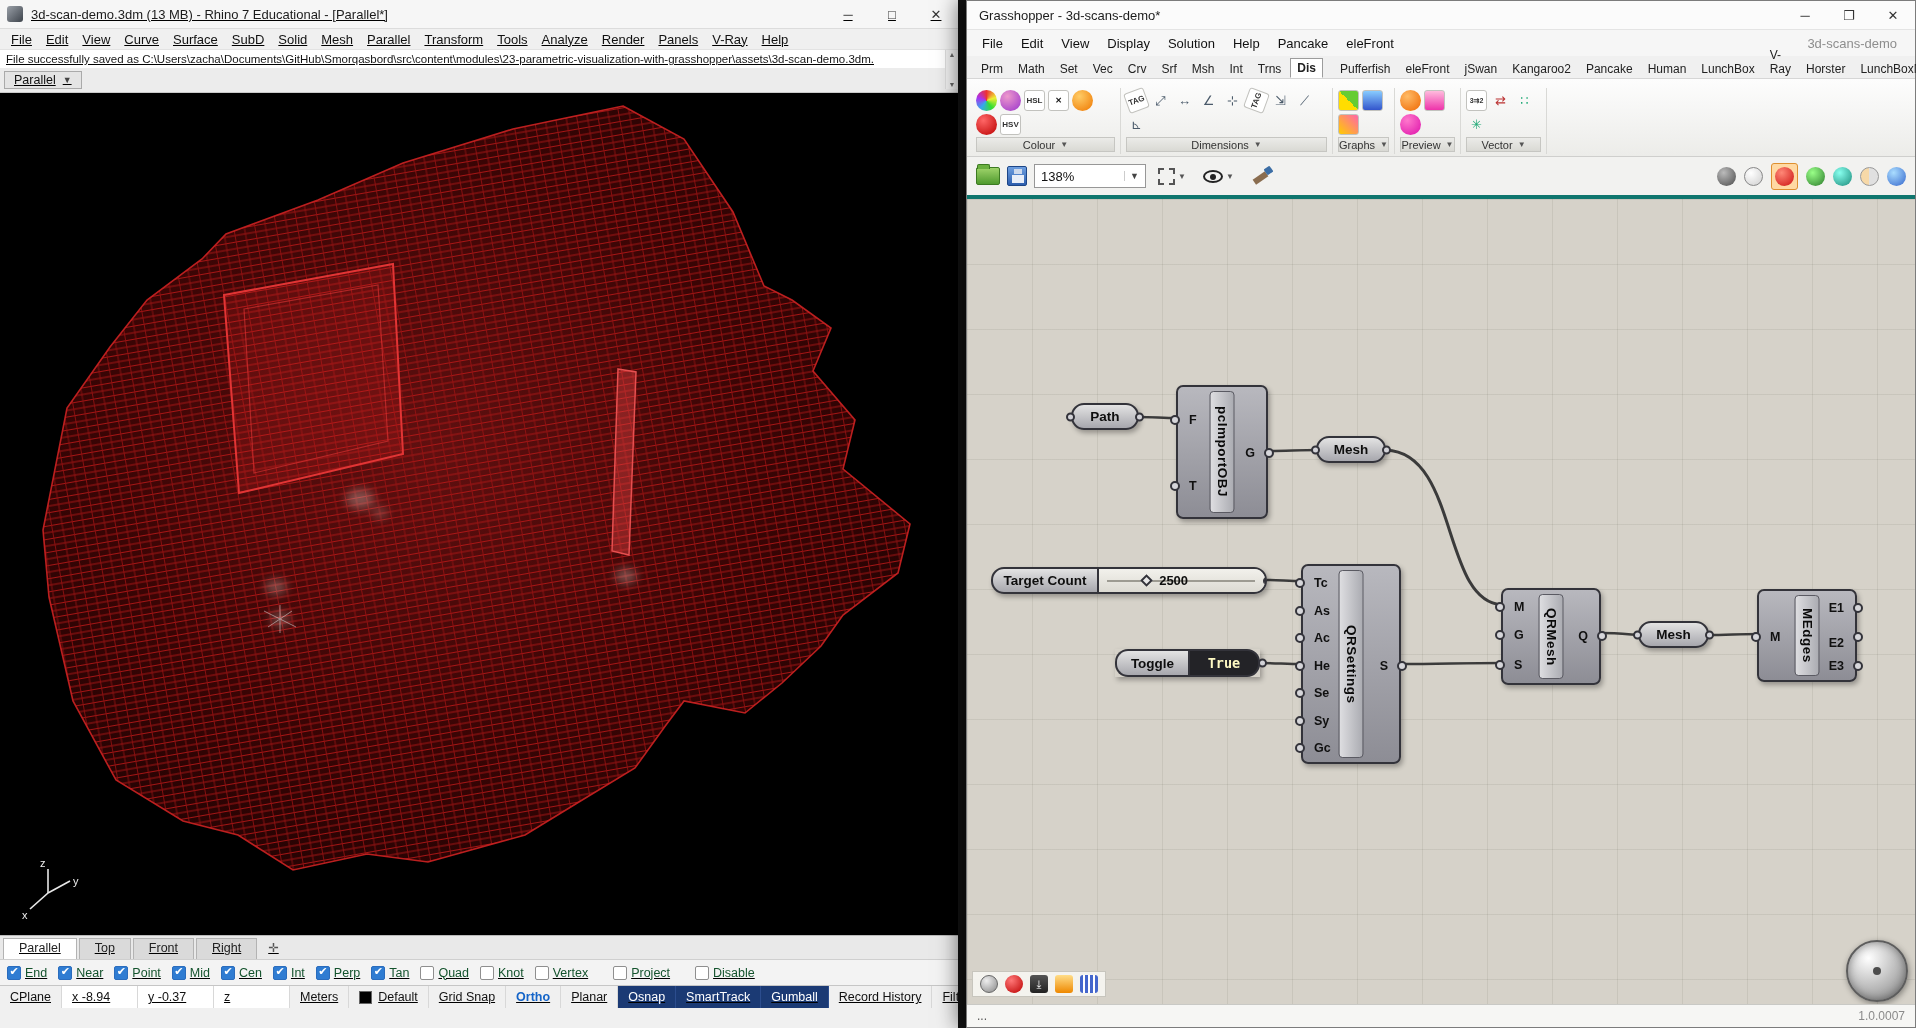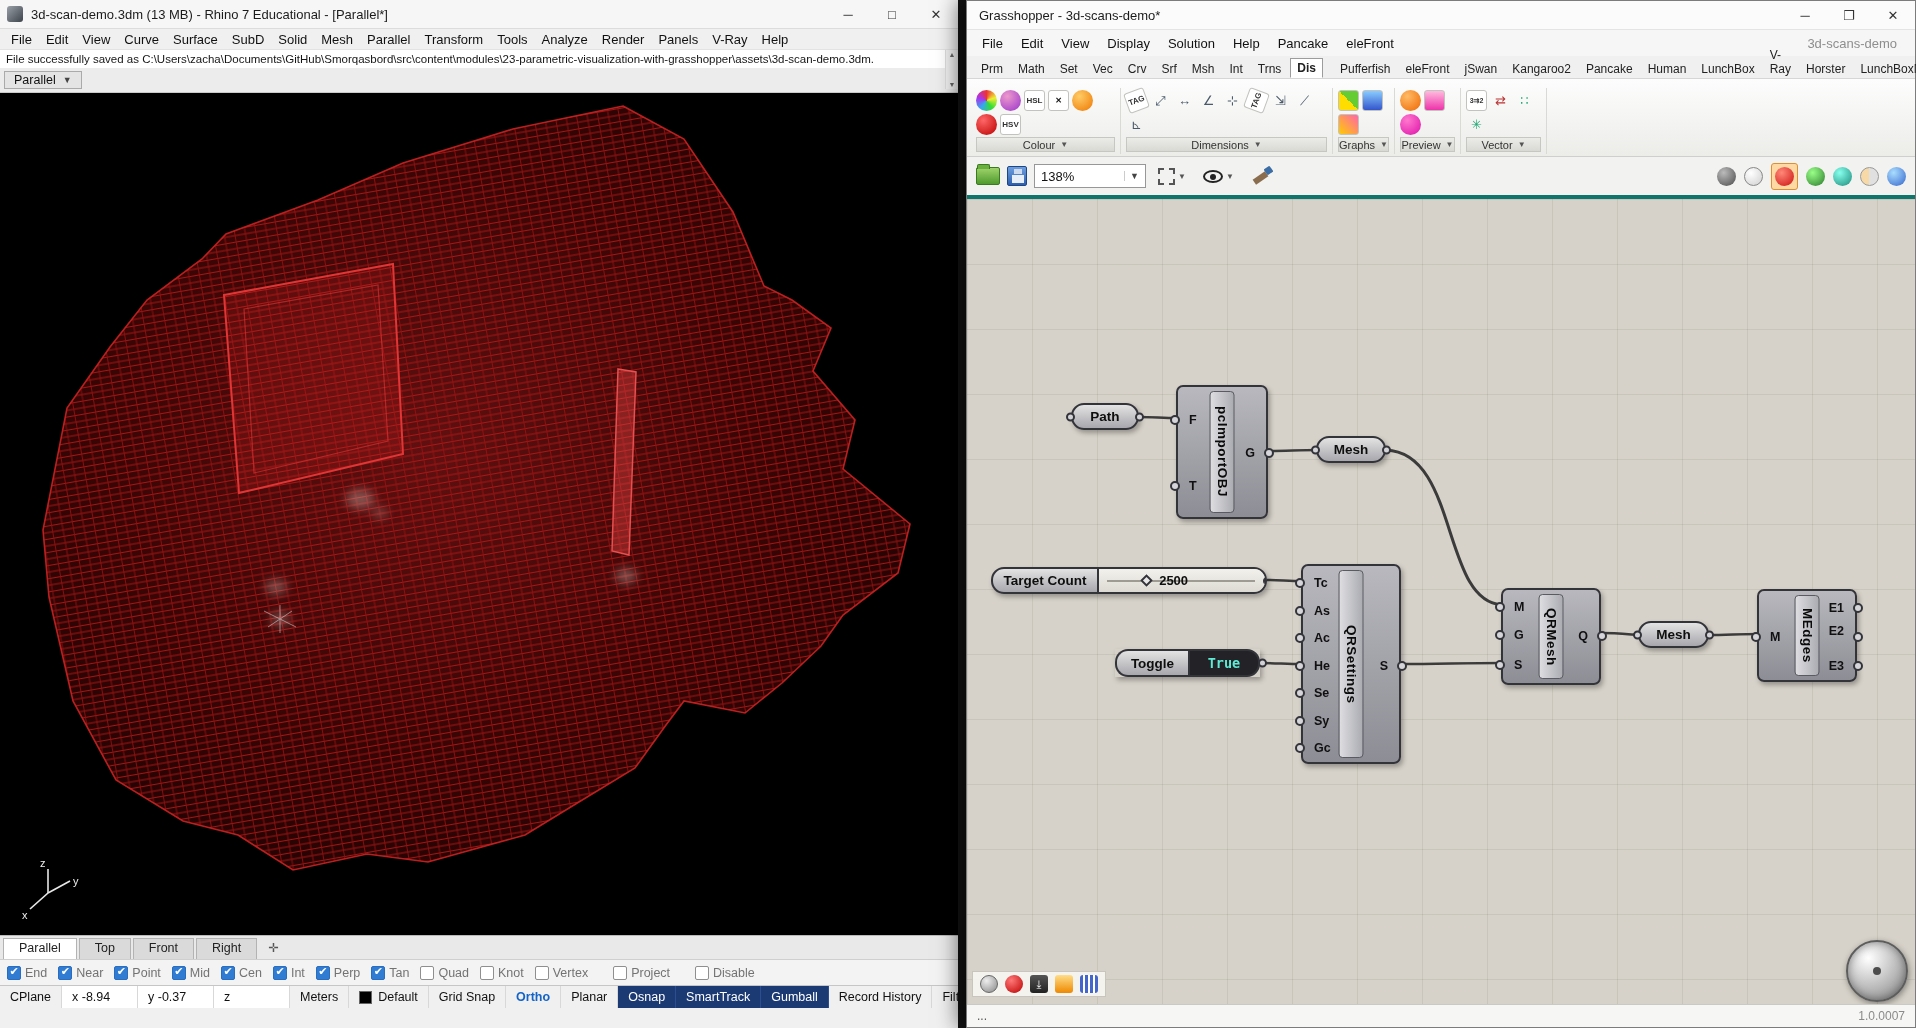--- a/index.html
+++ b/index.html
@@ -1,40 +1,40 @@
 <!DOCTYPE html>
 <html><head>
 <meta charset="utf-8">
 <style>
   *{margin:0;padding:0;box-sizing:border-box;font-family:"Liberation Sans",sans-serif;}
   html,body{background:#101010;}
   .stage{position:relative;width:1916px;height:1028px;background:#141414;overflow:hidden;}
 
   
-  .rhino{position:absolute;left:0;top:0;width:958px;height:1028px;background:#f0f0f0;}
+  .rhino{position:absolute;left:0;top:0;width:958px;height:1028px;background:#f0f0f0;text-decoration:underline;}
   .r-title{height:29px;background:#f6f6f6;display:flex;align-items:center;padding:0 0 0 7px;font-size:13px;color:#1b1b1b;border-bottom:1px solid #dcdcdc;}
   .r-appicon{width:16px;height:16px;border-radius:3px;background:linear-gradient(135deg,#9aa0a8,#3d434b);margin-right:8px;flex:0 0 auto;}
   .winbtns{margin-left:auto;display:flex;height:100%;}
   .winbtn{width:44px;height:100%;display:flex;align-items:center;justify-content:center;font-size:13px;color:#333;}
   .r-menu{height:20px;display:flex;align-items:center;font-size:13px;color:#111;padding:0 4px;background:#f0f0f0;}
   .r-menu .mi{padding:0 7px;cursor:default;}
   .r-histwrap{position:relative;background:#fff;border-top:1px solid #e3e3e3;}
   .r-hist{height:18px;line-height:18px;font-size:11.5px;color:#151515;padding:0 6px;white-space:nowrap;overflow:hidden;}
   .r-cmd{height:21px;line-height:21px;font-size:12.5px;font-weight:bold;color:#000;padding:0 6px;border-bottom:1px solid #cfcfcf;background:#fff;}
   .r-scroll{position:absolute;right:0;top:0;width:13px;height:39px;background:#f2f2f2;border-left:1px solid #ddd;display:flex;flex-direction:column;justify-content:space-between;align-items:center;font-size:7px;color:#666;padding:1px 0;}
   .r-vstrip{height:25px;background:#ececec;display:flex;align-items:center;padding:0 4px;border-bottom:1px solid #c9c9c9;}
   .vp-btn{font-size:12.5px;color:#111;background:#e4e4e4;border:1px solid #aaa;padding:1px 9px;display:flex;align-items:center;gap:7px;}
   .vp-btn .car{font-size:9px;color:#444;}
   .r-viewport{position:relative;height:842px;background:#000;overflow:hidden;}
   .r-viewport svg{position:absolute;inset:0;}
   .r-vtabs{height:24px;background:#e9e9e9;border-top:1px solid #b9b9b9;display:flex;align-items:flex-end;font-size:12.5px;padding:0 3px;}
   .vtab{height:21px;padding:2px 15px;background:#dadada;border:1px solid #b3b3b3;border-bottom:none;margin-right:2px;color:#222;}
   .vtab.active{background:#fff;}
   .vtab-add{height:21px;padding:2px 9px;color:#555;}
-  .r-osnap{height:26px;background:#f3f3f3;border-top:1px solid #cfcfcf;display:flex;align-items:center;gap:11px;font-size:12.5px;color:#737373;padding:0 7px;}
+  .r-osnap{height:26px;background:#f3f3f3;border-top:1px solid #cfcfcf;display:flex;align-items:center;gap:11px;font-size:12.5px;color:#14532d;padding:0 7px;}
   .os{display:flex;align-items:center;gap:4px;}
   .os.gapL{margin-left:14px;}
   .cb{width:14px;height:14px;border:1px solid #8f8f8f;background:#fff;border-radius:2px;position:relative;flex:0 0 auto;}
   .cb.on{background:#2f7cd2;border-color:#2a6cbd;}
   .cb.on::after{content:"\2714";position:absolute;left:1.5px;top:-2px;font-size:11px;color:#fff;}
   .r-status{height:23px;background:#f0f0f0;border-top:1px solid #c6c6c6;display:flex;align-items:stretch;font-size:12.5px;color:#111;overflow:hidden;}
   .sc{display:flex;align-items:center;padding:0 10px;border-right:1px solid #d8d8d8;white-space:nowrap;}
   .sc.val{background:#fff;min-width:76px;}
   .sc.ortho{color:#1464c8;font-weight:bold;}
   .sc.navy{background:#1b3a74;color:#fff;border-right-color:#2c4d8e;}
@@ -93,21 +93,21 @@
   .jack{position:absolute;width:10px;height:10px;border:2px solid #33333a;background:#d6d6da;border-radius:50%;transform:translateY(-50%);}
   .jack.l{left:-8px;}.jack.r{right:-8px;}
   .slider{display:flex;align-items:stretch;background:linear-gradient(#e3e3e3,#a7a7ad);border:2px solid #33333a;border-radius:13px;overflow:hidden;}
   .slab{flex:0 0 106px;display:flex;align-items:center;justify-content:center;font-size:13.5px;font-weight:bold;color:#0e0e0e;border-right:2px solid #33333a;}
   .strack{flex:1;position:relative;background:linear-gradient(#f2f1ec,#dcdad2);display:flex;align-items:center;}
   .rail{position:absolute;left:8px;right:10px;top:50%;height:2px;background:#9d9b92;transform:translateY(-50%);}
   .grip{position:relative;width:9px;height:9px;background:#e8e8e8;border:2px solid #33333a;transform:rotate(45deg);margin-left:26%;}
   .sval{position:relative;font-size:13px;font-weight:bold;color:#0e0e0e;margin-left:8px;}
   .togglewrap{display:flex;align-items:stretch;}
   .toglabel{width:73px;display:flex;align-items:center;justify-content:center;background:linear-gradient(#e3e3e3,#a7a7ad);border:2px solid #33333a;border-right:none;border-radius:13px 0 0 13px;font-size:13.5px;font-weight:bold;color:#0e0e0e;}
-  .togval{width:72px;display:flex;align-items:center;justify-content:center;background:#232327;border:2px solid #33333a;border-radius:0 13px 13px 0;font-family:"DejaVu Sans Mono",monospace;font-size:13.5px;font-weight:bold;color:#5eead4;}
+  .togval{width:72px;display:flex;align-items:center;justify-content:center;background:#232327;border:2px solid #33333a;border-radius:0 13px 13px 0;font-family:"DejaVu Sans Mono",monospace;font-size:13.5px;font-weight:bold;color:#fef9c3;}
   .g-mini{position:absolute;left:5px;bottom:7px;display:flex;align-items:center;gap:7px;background:rgba(246,245,241,.92);border:1px solid #c7c5bd;padding:3px 7px;}
   .mic{width:18px;height:18px;flex:0 0 auto;border-radius:3px;}
   .g-ball{position:absolute;right:7px;bottom:2px;width:62px;height:62px;border-radius:50%;background:radial-gradient(circle at 35% 28%,#fff,#b8b8b8 55%,#787878);border:2px solid #5d5d5d;box-shadow:inset 0 0 9px rgba(0,0,0,.35),1px 2px 6px rgba(0,0,0,.4);}
   .g-ball::after{content:"";position:absolute;left:50%;top:50%;width:8px;height:8px;margin:-4px 0 0 -4px;border-radius:50%;background:#4c4c4c;}
 </style>
 </head>
 <body>
 
 <div class="stage">
 
@@ -515,21 +515,21 @@
       <div class="gnode capsule" style="left:671px;top:422px;width:71px;height:27px">
         <span>Mesh</span>
         <span class="nub in"></span>
         <span class="nub out"></span>
       </div>
 
       <div class="gnode comp" style="left:790px;top:390px;width:100px;height:93px">
         <span class="vlab">MEdges</span>
         <span class="pin l" style="top:46px">M</span>
         <span class="pin r" style="top:17px">E1</span>
-        <span class="pin r" style="top:40px">E2</span>
+        <span class="pin r" style="top:52px">E2</span>
         <span class="pin r" style="top:75px">E3</span>
         <span class="jack l" style="top:46px"></span>
         <span class="jack r" style="top:17px"></span>
         <span class="jack r" style="top:46px"></span>
         <span class="jack r" style="top:75px"></span>
       </div>
 
       <div class="g-mini">
         <span class="mic" style="border-radius:50%;background:radial-gradient(circle at 35% 30%,#eee,#888);border:1px solid #666"></span>
         <span class="mic" style="border-radius:50%;background:radial-gradient(circle at 35% 30%,#f77,#b00)"></span>

